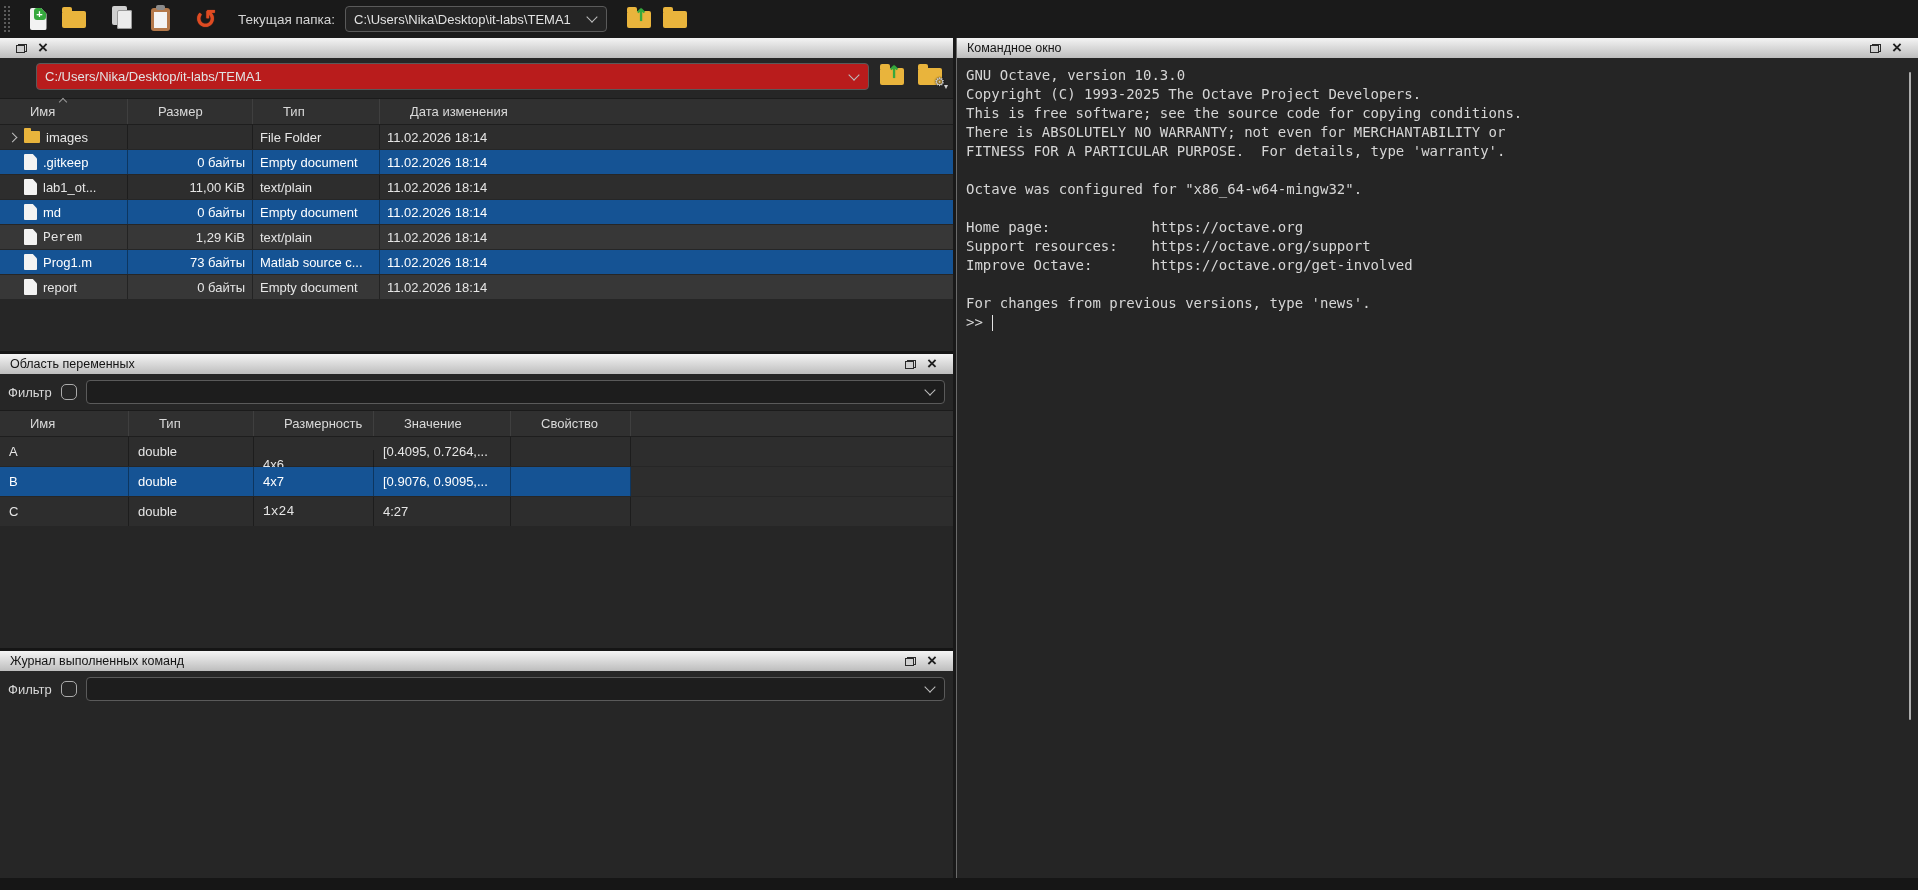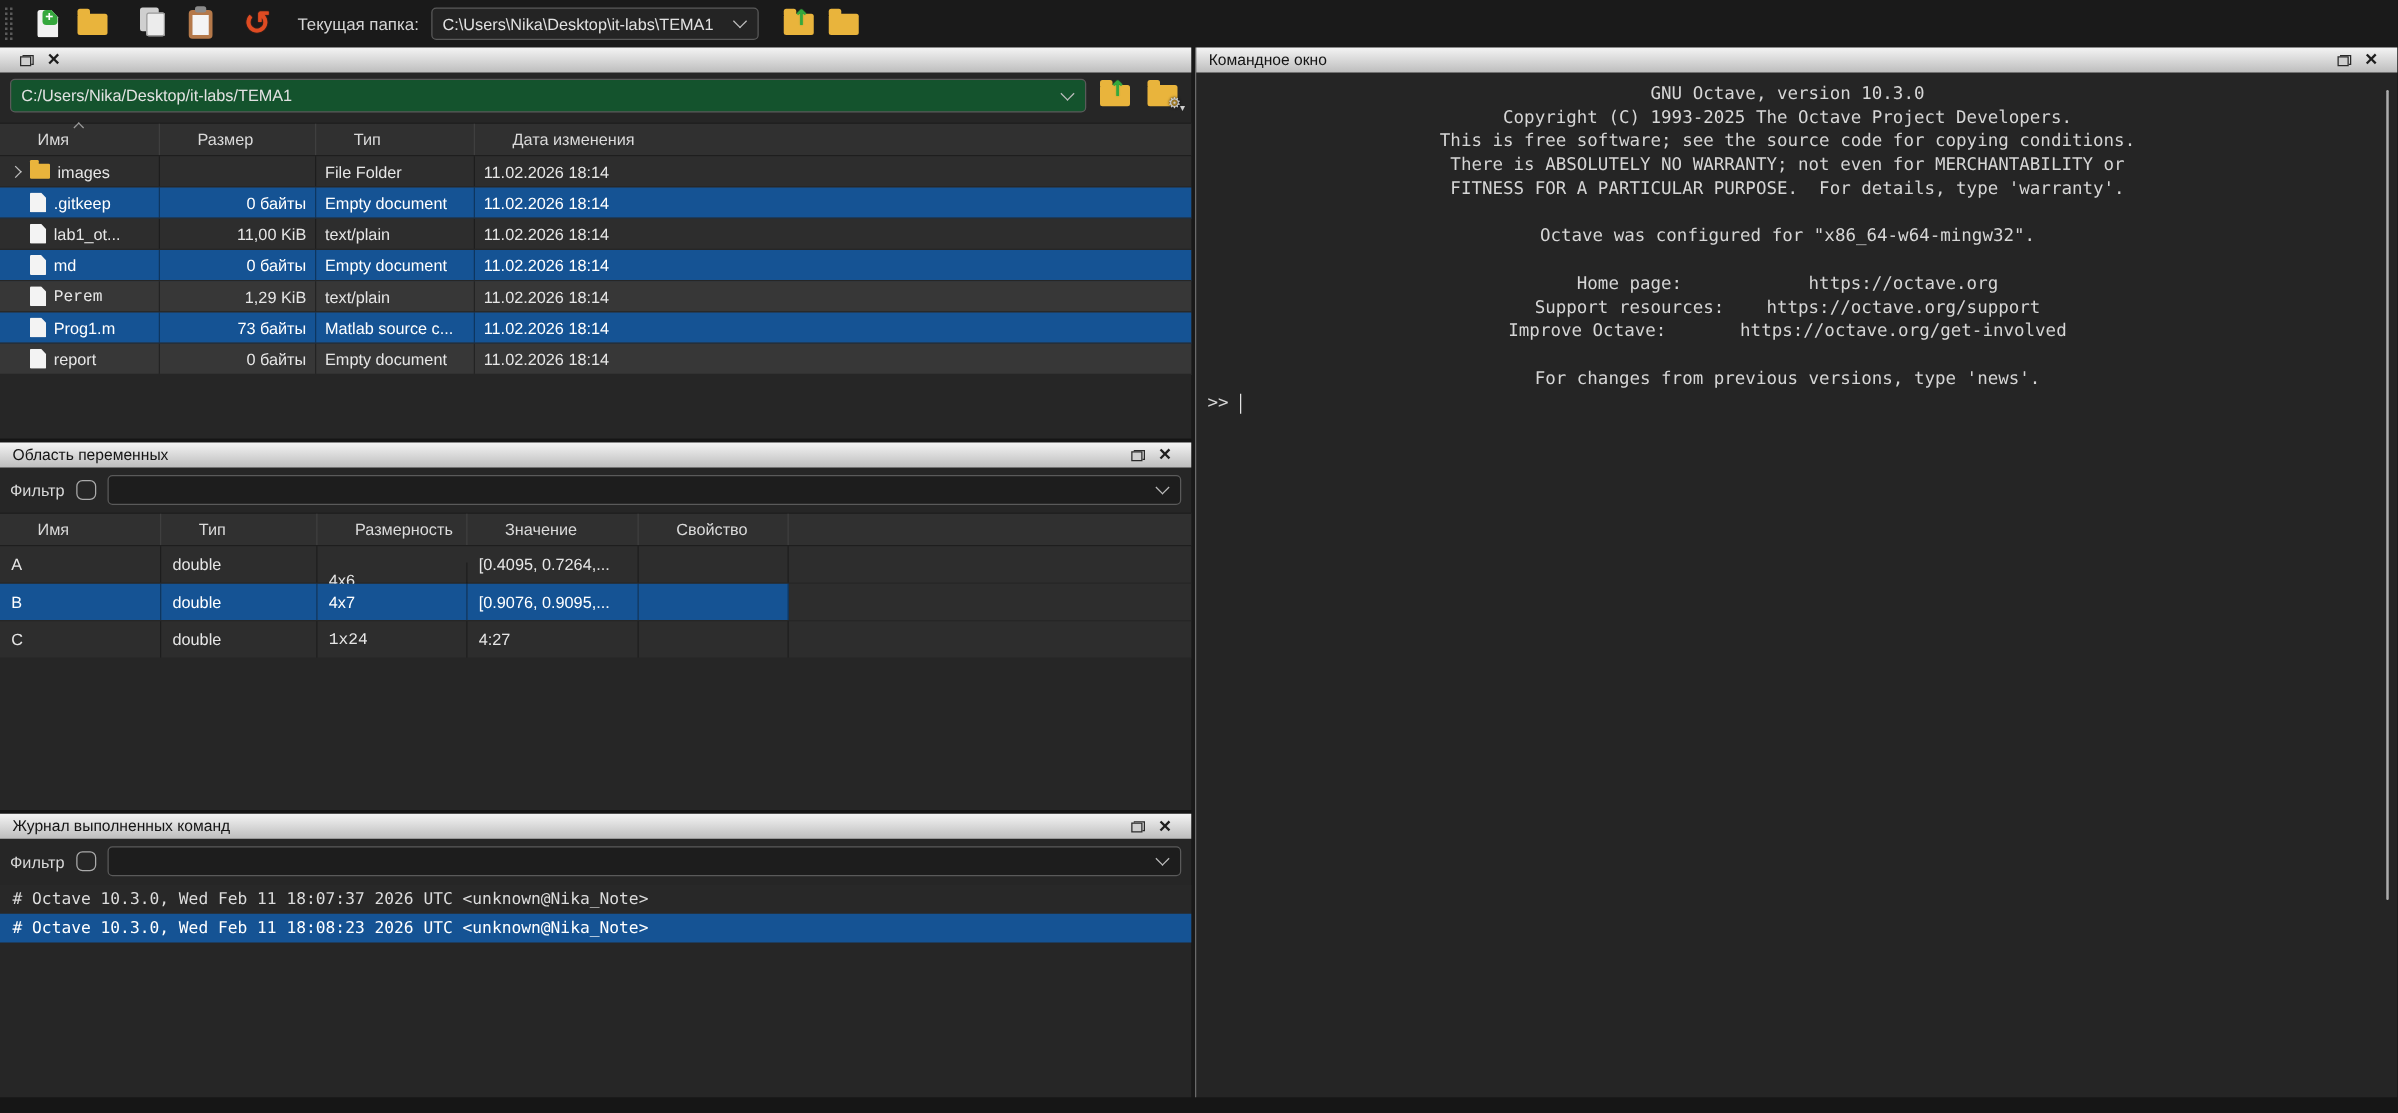--- a/index.html
+++ b/index.html
@@ -59,21 +59,21 @@
   .ic-undock::before { content:""; position:absolute; right:0; top:0; width:7px; height:6px; border:1.4px solid #2a2a2a; }
   .ic-undock::after { content:""; position:absolute; left:0; bottom:0; width:7px; height:6px;
                       border:1.4px solid #2a2a2a; background:#cfcfcf; }
   .ic-close { color:#1d1d1d; font-size:17px; font-weight:bold; line-height:16px; }
 
   .left-col { position:absolute; left:0; top:38px; width:953px; height:840px; }
 
   
   #file-panel { left:0; top:0; width:953px; height:313px; }
   .path-row { display:flex; align-items:center; padding:5px 8px 4px 8px; gap:8px; }
-  .path-combo { flex:1; height:27px; background:#14532d; }
+  .path-combo { flex:1; height:27px; background:#b91c1c;margin-left:28px; }
   .mini-btn { background:none; border:none; width:30px; height:26px; display:flex; align-items:center;
               justify-content:center; cursor:pointer; position:relative; }
   .thead { display:flex; height:27px; background:#303030; border-top:1px solid #1b1b1b;
            border-bottom:1px solid #1e1e1e; margin-top:4px; }
   .hcell { display:flex; align-items:center; padding:0 0 0 30px; color:#dadada; font-size:13px;
            border-right:1px solid #3f3f3f; position:relative; }
   .hcell.grow { flex:1; border-right:none; }
   .sort-ind { position:absolute; top:0px; left:60px; width:6px; height:6px;
               border-left:1.4px solid #9a9a9a; border-top:1.4px solid #9a9a9a; transform:rotate(45deg); }
   .tbody { background:#2d2d2d; }
@@ -110,21 +110,21 @@
 
   
   #hist-panel { left:0; top:613px; width:953px; height:227px; }
   .hist-list { background:#282828; margin-top:2px; }
   .hist-row { height:23px; display:flex; align-items:center; padding-left:10px; color:#dcdcdc;
               font-family:"DejaVu Sans Mono","Liberation Mono",monospace; font-size:13px; white-space:pre; }
   .hist-row.sel { background:#155394; color:#fff; }
 
   
   #cmd-panel { left:956px; top:38px; width:962px; height:840px; border-left:1px solid #6a6a6a; background:#252525; }
-  .cmd-body { position:relative; height:668px; padding:8px 24px 0 9px; overflow:hidden;text-align:center; }
+  .cmd-body { position:relative; height:668px; padding:8px 24px 0 9px; overflow:hidden; }
   .cmd-out { font-family:"DejaVu Sans Mono","Liberation Mono",monospace; font-size:14px; line-height:19px;
              color:#d6d6d6; white-space:pre; }
   .cmd-prompt { font-family:"DejaVu Sans Mono","Liberation Mono",monospace; font-size:14px; line-height:19px;
                 color:#d6d6d6; display:flex; align-items:center; }
   .cursor { display:inline-block; width:1.6px; height:16px; background:#e3e3e3; margin-left:9px; }
   .vscroll { position:absolute; right:7px; top:14px; bottom:6px; width:2px; background:#adadad; border-radius:1px; }
 
   .bottom-strip { position:absolute; left:0; top:878px; width:1918px; height:12px; background:#161616; }
   .gap-line { position:absolute; left:0; width:953px; height:3px; background:#151515; }
 </style>
@@ -363,24 +363,20 @@
           </button>
       </div>
       <div class="filter-row">
         <span class="flabel">Фильтр</span>
         <span class="fcheck"></span>
         <div class="combo filter-combo">
           <span class="val"></span>
             <span class="chev"></span>
         </div>
       </div>
-      <div class="hist-list" id="hist-list">
-          <div class="hist-row"># Octave 10.3.0, Wed Feb 11 18:07:37 2026 UTC &lt;unknown@Nika_Note&gt;</div>
-          <div class="hist-row sel"># Octave 10.3.0, Wed Feb 11 18:08:23 2026 UTC &lt;unknown@Nika_Note&gt;</div>
-        </div>
     </section>
   </div>
 
   <section class="panel" id="cmd-panel">
     <div class="ptitle">
       <span class="t">Командное окно</span>
       <button class="pbtn">
           <span class="ic-undock"></span>
         </button>
       <button class="pbtn">

